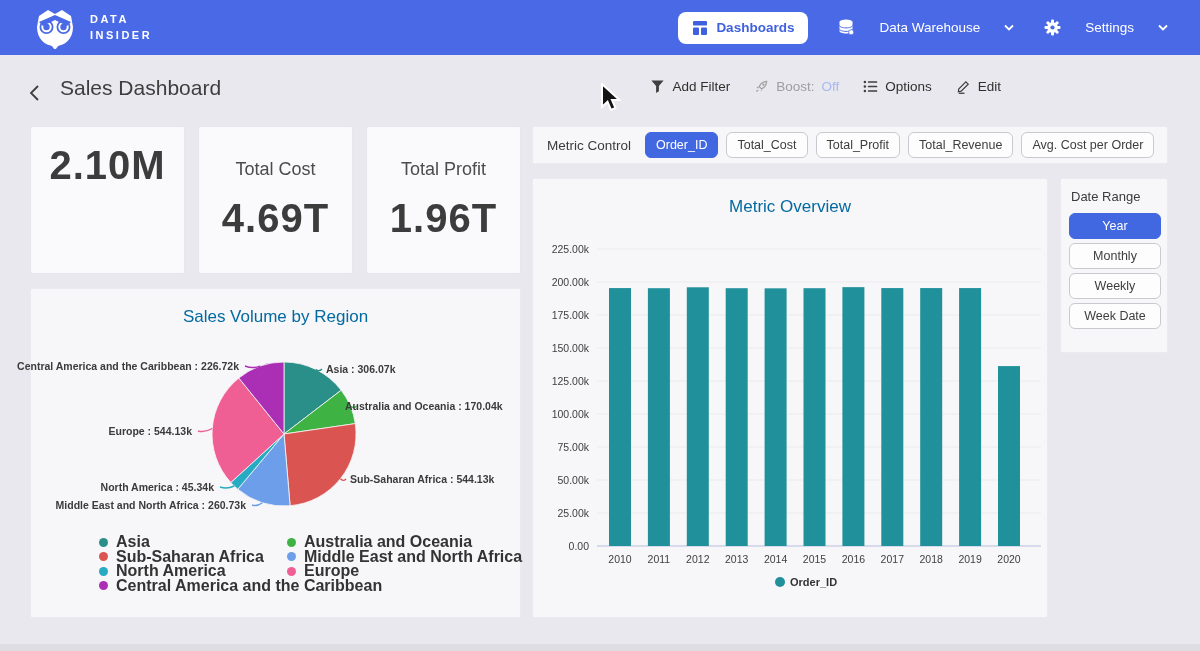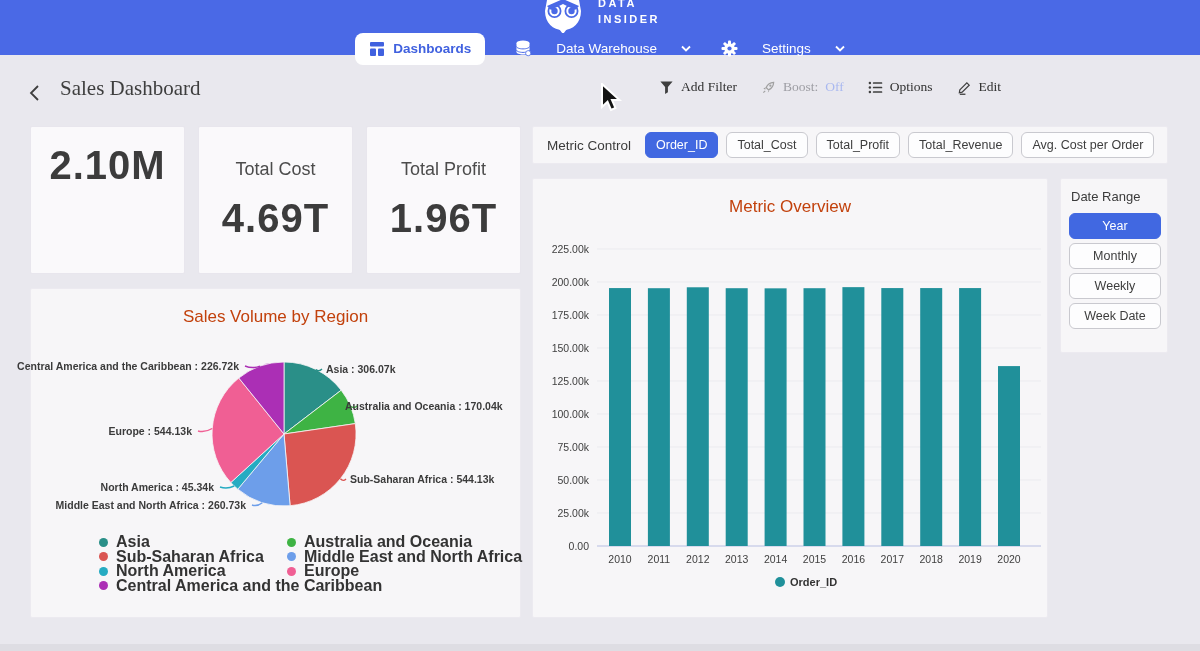--- a/index.html
+++ b/index.html
@@ -7,35 +7,34 @@
   body {
     font-family:"Liberation Sans", sans-serif;
     background:#e9e8ee;
     position:relative;
     overflow:hidden;
     color:#3d3d3d;
   }
   
   .navbar {
     position:absolute; left:0; top:0; width:1200px; height:55px;
-    background:#4a69e6; display:flex; align-items:center; justify-content:center;
+    background:#4a69e6; display:flex; align-items:center; justify-content:space-between;
     padding:0 32px;
-    flex-direction:column;
   }
   .brand { display:flex; align-items:center; gap:12px; }
   .brand-text { color:#fff; font-size:11px; font-weight:bold; letter-spacing:2.5px; line-height:1.45; }
   .nav-right { display:flex; align-items:center; gap:30px; }
   .nav-pill {
     display:flex; align-items:center; gap:8px; background:#fff; color:#4061df;
     border:none; border-radius:8px; padding:8px 14px; font-size:13.5px; font-weight:bold;
     font-family:inherit; cursor:pointer;
   }
   .nav-item { display:flex; align-items:center; gap:24px; color:#fff; font-size:13.5px; font-weight:500; cursor:pointer; }
   
-  .page-header { position:absolute; left:0; top:55px; width:1033px; height:65px; display:flex; align-items:center;font-family:Liberation Serif, serif; }
+  .page-header { position:absolute; left:0; top:55px; width:1033px; height:65px; display:flex; align-items:center; }
   .back-btn { position:absolute; left:26px; top:27px; width:22px; height:22px; background:none; border:none; cursor:pointer; }
   .page-title { position:absolute; left:60px; top:21px; font-size:21px; font-weight:500; color:#3e3e3e; }
   .header-actions { position:absolute; right:32px; top:24px; display:flex; align-items:center; gap:24px; }
   .h-action { display:flex; align-items:center; gap:7px; font-size:13.5px; font-weight:500; color:#303030; background:none; border:none; font-family:inherit; cursor:pointer; }
   .boost-label { color:#9d9da3; }
   .boost-state { color:#a9b8f0; }
   
   .panel { position:absolute; background:#f7f6f8; border:1px solid #eceaf0; border-radius:2px; }
   
   .kpi-row { position:absolute; left:30px; top:126px; width:491px; height:148px; display:flex; gap:13px; }
@@ -45,21 +44,21 @@
   
   .metric-bar { left:532px; top:126px; width:636px; height:38px; display:flex; align-items:center; gap:8px; padding-left:14px; }
   .metric-label { font-size:13.5px; color:#3b3b3b; margin-right:6px; }
   .btn {
     height:26px; padding:0 10px; border:1px solid #c9c9cf; background:#fdfdfe; border-radius:6px;
     font-size:12.5px; color:#3d3d3d; font-family:inherit; cursor:pointer; white-space:nowrap;
   }
   .btn.selected { background:#4168e1; border-color:#4168e1; color:#fff; }
   
   .pie-panel { left:30px; top:288px; width:491px; height:330px; }
-  .panel-title { position:absolute; top:18px; left:0; width:100%; text-align:center; font-size:17px; color:#c2410c; }
+  .panel-title { position:absolute; top:18px; left:0; width:100%; text-align:center; font-size:17px; color:#0369a1; }
   .pie-label { position:absolute; font-size:10.5px; font-weight:bold; color:#3b3b3b; white-space:nowrap; }
   .pie-legend { position:absolute; left:68px; top:246px; display:grid; grid-template-rows:repeat(4,14.5px); grid-auto-flow:column; grid-template-columns:188px auto; }
   .legend-item { display:flex; align-items:center; gap:8px; font-size:16px; font-weight:bold; color:#333; white-space:nowrap; }
   .legend-dot { width:9px; height:9px; border-radius:50%; flex:none; }
   
   .bar-panel { left:532px; top:178px; width:516px; height:440px; }
   
   .date-panel { left:1060px; top:178px; width:108px; height:175px; padding:10px 8px; }
   .date-label { font-size:13px; color:#3b3b3b; margin-bottom:9px; padding-left:2px; }
   .date-panel .btn { display:block; width:92px; margin-bottom:4px; }

